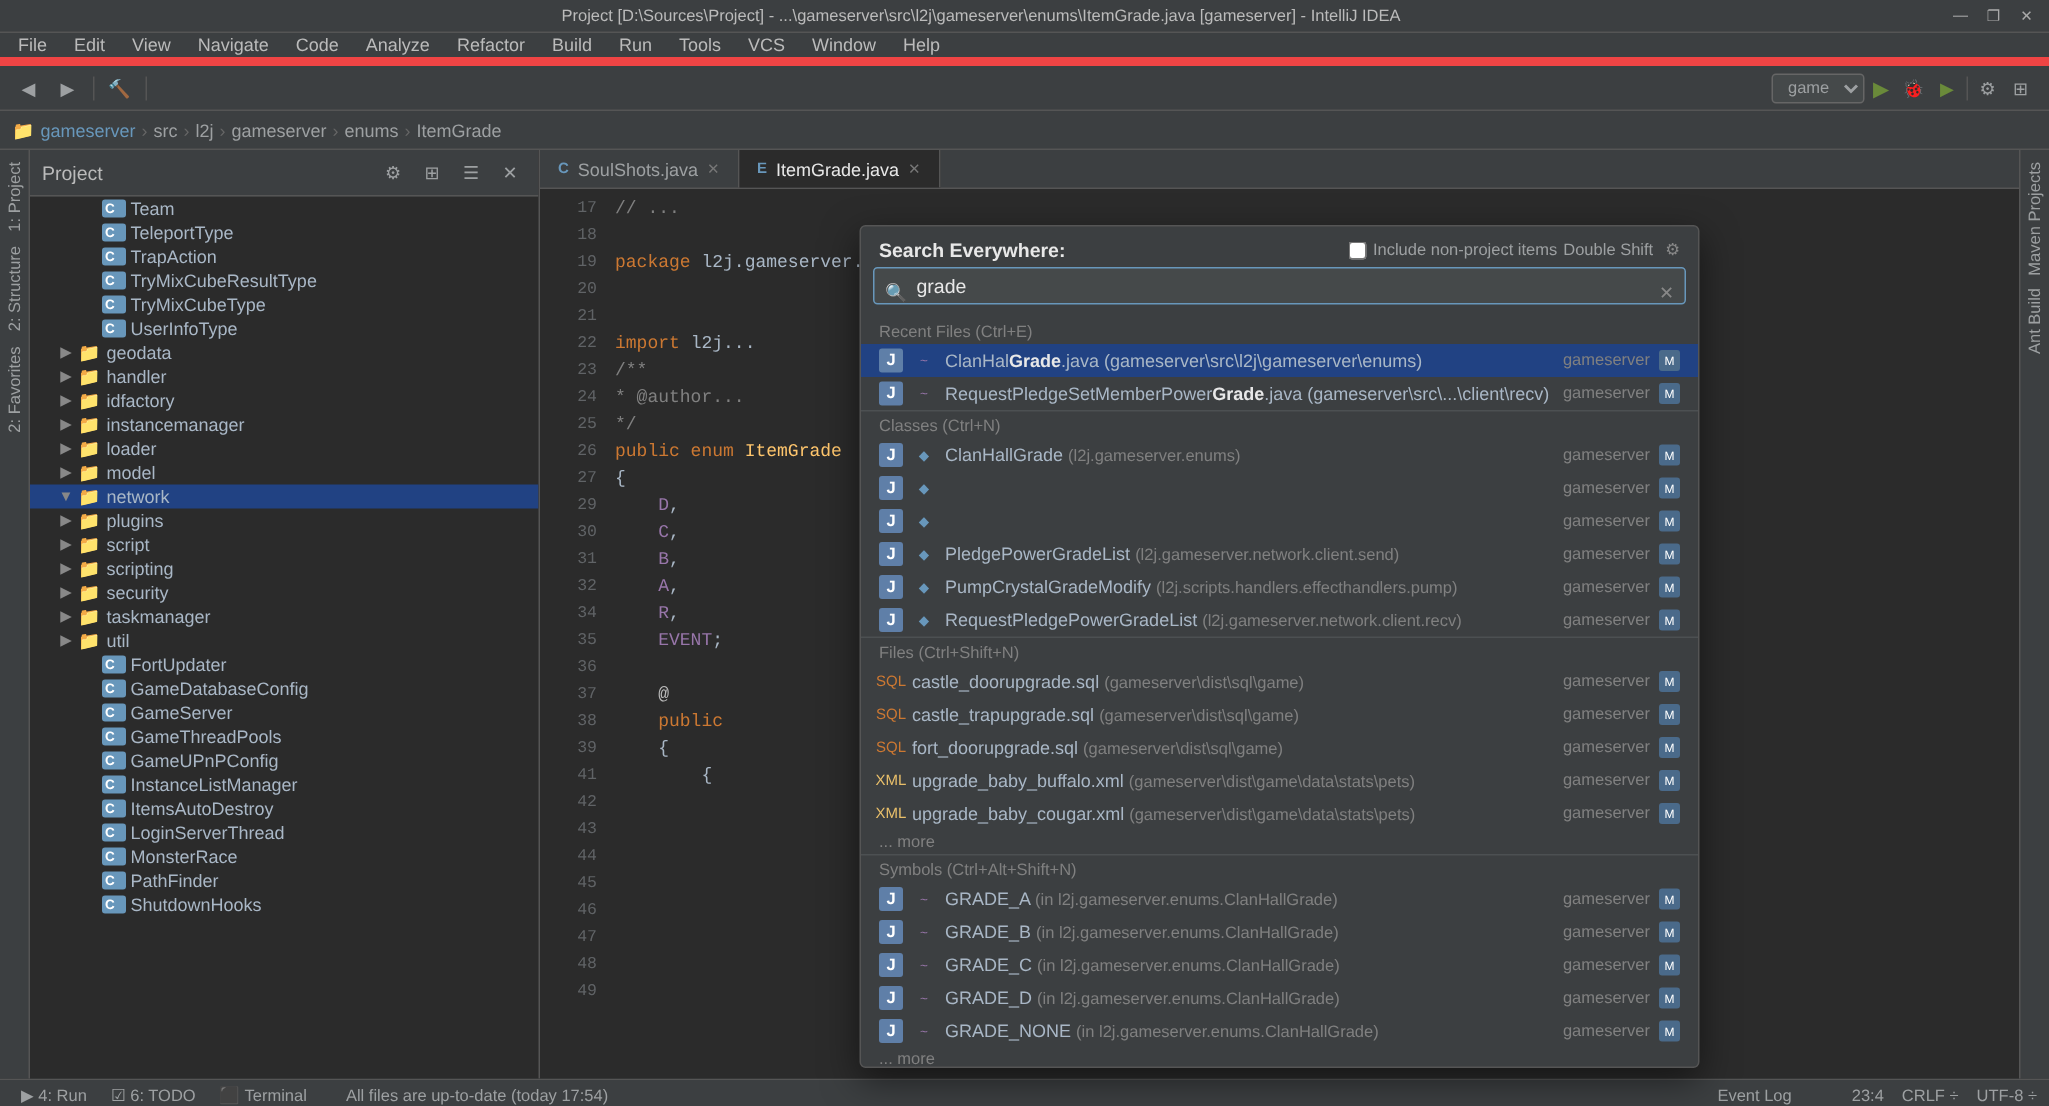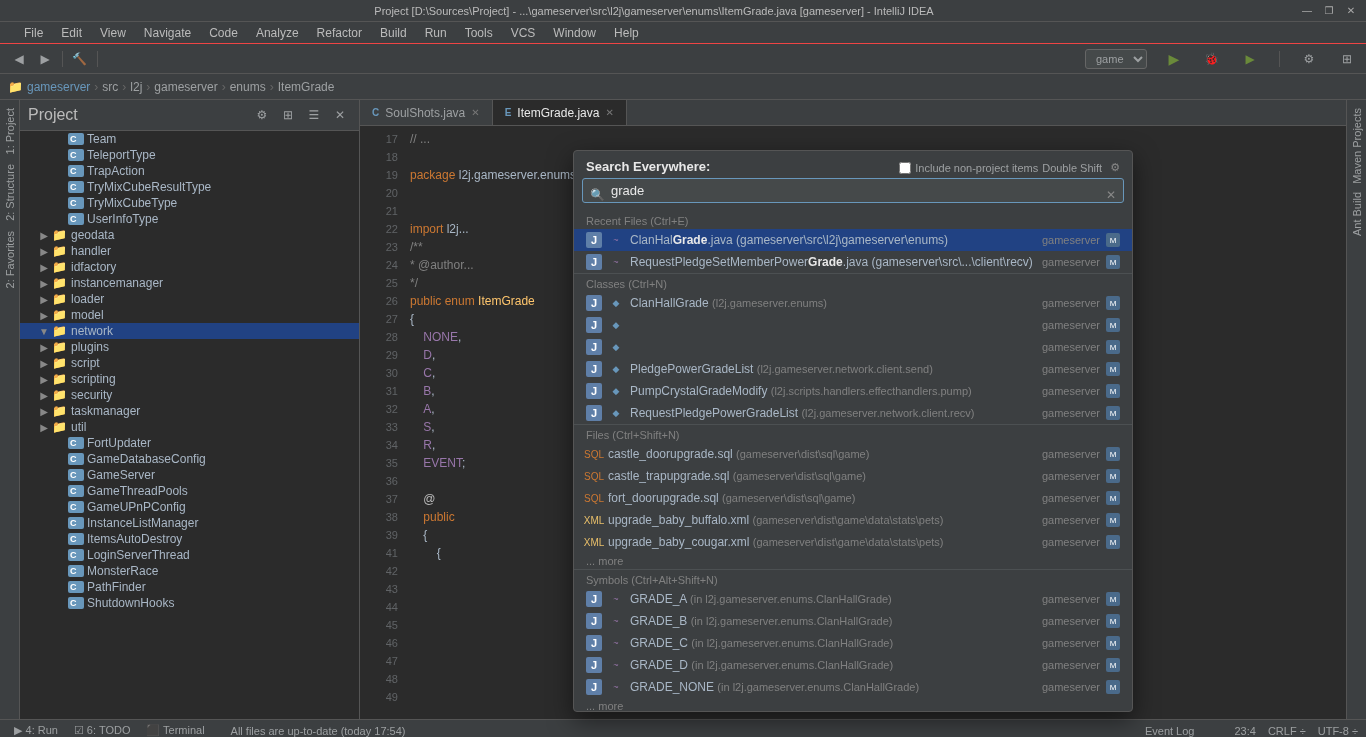--- a/index.html
+++ b/index.html
@@ -19,22 +19,22 @@
     #titlebar .title { flex: 1; text-align: center; }
     #titlebar .win-controls { display: flex; gap: 8px; }
     #titlebar .win-btn { width: 14px; height: 14px; display: flex; align-items: center; justify-content: center; cursor: pointer; color: #aaa; font-size: 10px; }
 
     
     #menubar {
       background: #3c3f41;
       height: 22px;
       display: flex;
       align-items: center;
-      padding: 0 16px;
-      border-bottom: 1px solid #ef4444;
+      padding: 0 4px;
+      border-bottom: 6px solid #ef4444;
       gap: 2px;
     }
     #menubar .menu-item {
       padding: 2px 8px;
       cursor: pointer;
       color: #bbb;
       font-size: 12px;
     }
 
     
@@ -68,21 +68,21 @@
       position: relative;
     }
     #sidebar-header {
       display: flex;
       align-items: center;
       padding: 4px 8px;
       background: #3c3f41;
       border-bottom: 1px solid #555;
       gap: 4px;
     }
-    #sidebar-header .panel-title { font-size: 16px; color: #bbb; flex: 1; }
+    #sidebar-header .panel-title { font-size: 13px; color: #bbb; flex: 1; }
 
     .tree-item {
       display: flex;
       align-items: center;
       padding: 1px 0;
       cursor: pointer;
       white-space: nowrap;
     }
     .tree-item.selected { background: #214283; }
     .tree-item .indent { display: inline-block; }
@@ -118,21 +118,21 @@
       gap: 6px;
     }
     .tab.active { background: #2b2b2b; color: #e8e8e8; }
     .tab .tab-close { color: #777; font-size: 10px; cursor: pointer; }
 
     
     #code-editor {
       flex: 1;
       padding: 4px 0;
       overflow: auto;
-      font-family: Liberation Sans, sans-serif;
+      font-family: Liberation Mono, monospace;
       font-size: 12px;
       line-height: 18px;
       position: relative;
     }
     .code-line {
       display: flex;
       padding: 0 8px;
     }
     .line-num {
       width: 30px;
@@ -156,21 +156,21 @@
       transform: translateX(-50%);
       width: 560px;
       background: #3c3f41;
       border: 1px solid #555;
       border-radius: 4px;
       box-shadow: 0 8px 24px rgba(0,0,0,0.5);
       z-index: 100;
     }
     #search-header {
       display: flex;
-      align-items: flex-end;
+      align-items: center;
       justify-content: space-between;
       padding: 8px 12px 4px;
     }
     #search-title { font-size: 13px; color: #e8e8e8; font-weight: bold; }
     #search-option {
       display: flex;
       align-items: center;
       gap: 4px;
       font-size: 11px;
       color: #9da0a2;
@@ -288,21 +288,21 @@
       gap: 4px;
     }
     .toolbar-btn {
       width: 22px; height: 22px;
       display: flex; align-items: center; justify-content: center;
       cursor: pointer; color: #9da0a2; font-size: 12px; border-radius: 3px;
     }
     .toolbar-sep { width: 1px; height: 16px; background: #555; margin: 0 2px; }
     .run-btn { color: #6a8a3a; font-size: 14px; }
     .debug-btn { color: #6897bb; font-size: 12px; }
-    .toolbar-right { margin-left: auto; display: flex; align-items: center; gap: 16px; }
+    .toolbar-right { margin-left: auto; display: flex; align-items: center; gap: 0; }
     .config-select {
       background: #45494a; border: 1px solid #666; color: #9da0a2;
       padding: 2px 6px; font-size: 11px; border-radius: 3px; cursor: pointer;
     }
 
     
     ::-webkit-scrollbar { width: 8px; height: 8px; }
     ::-webkit-scrollbar-track { background: #2b2b2b; }
     ::-webkit-scrollbar-thumb { background: #555; border-radius: 4px; }
   </style>
@@ -636,42 +636,34 @@
         </div>
         <div class="code-line">
           <span class="line-num">26</span>
           <span class="line-content"><span class="kw">public enum</span> <span style="color:#ffc66d">ItemGrade</span></span>
         </div>
         <div class="code-line">
           <span class="line-num">27</span>
           <span class="line-content">{</span>
         </div>
         <div class="code-line">
-          <span class="line-num">28</span>
-          <span class="line-content">&nbsp;&nbsp;&nbsp;&nbsp;<span class="enum-val">NONE</span>,</span>
-        </div>
-        <div class="code-line">
           <span class="line-num">29</span>
           <span class="line-content">&nbsp;&nbsp;&nbsp;&nbsp;<span class="enum-val">D</span>,</span>
         </div>
         <div class="code-line">
           <span class="line-num">30</span>
           <span class="line-content">&nbsp;&nbsp;&nbsp;&nbsp;<span class="enum-val">C</span>,</span>
         </div>
         <div class="code-line">
           <span class="line-num">31</span>
           <span class="line-content">&nbsp;&nbsp;&nbsp;&nbsp;<span class="enum-val">B</span>,</span>
         </div>
         <div class="code-line">
           <span class="line-num">32</span>
           <span class="line-content">&nbsp;&nbsp;&nbsp;&nbsp;<span class="enum-val">A</span>,</span>
-        </div>
-        <div class="code-line">
-          <span class="line-num">33</span>
-          <span class="line-content">&nbsp;&nbsp;&nbsp;&nbsp;<span class="enum-val">S</span>,</span>
         </div>
         <div class="code-line">
           <span class="line-num">34</span>
           <span class="line-content">&nbsp;&nbsp;&nbsp;&nbsp;<span class="enum-val">R</span>,</span>
         </div>
         <div class="code-line">
           <span class="line-num">35</span>
           <span class="line-content">&nbsp;&nbsp;&nbsp;&nbsp;<span class="enum-val">EVENT</span>;</span>
         </div>
         <div class="code-line">

